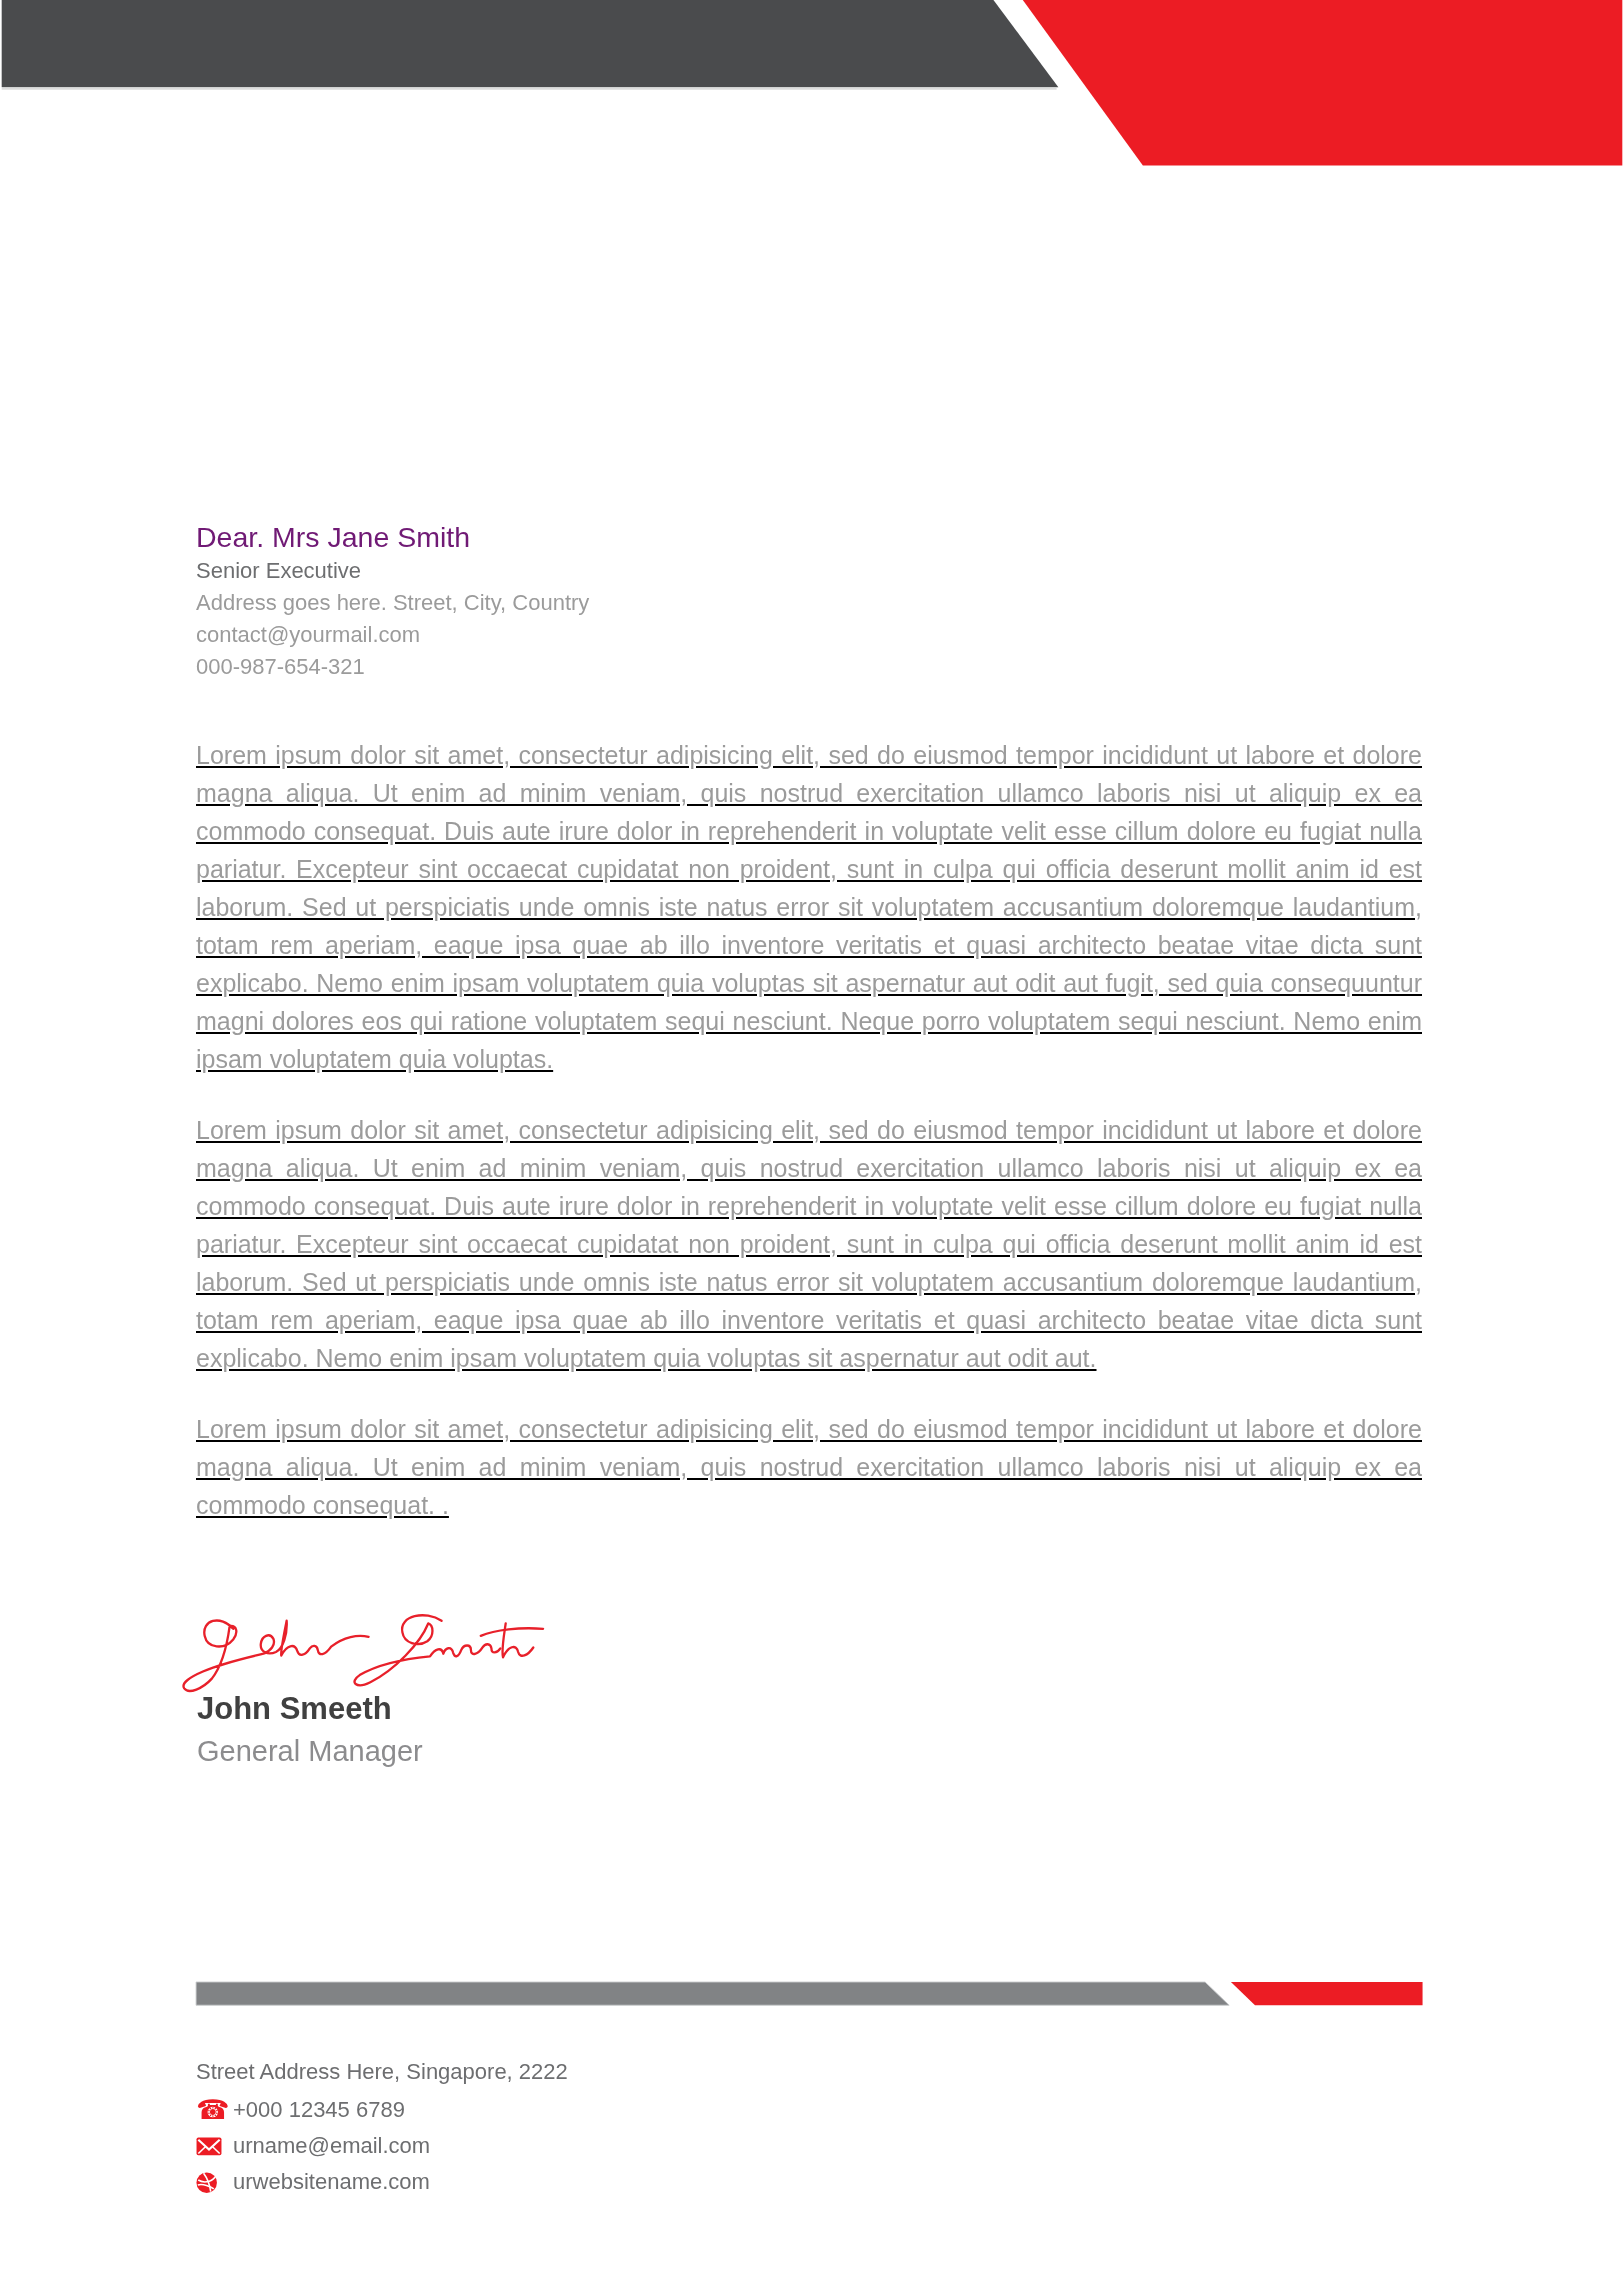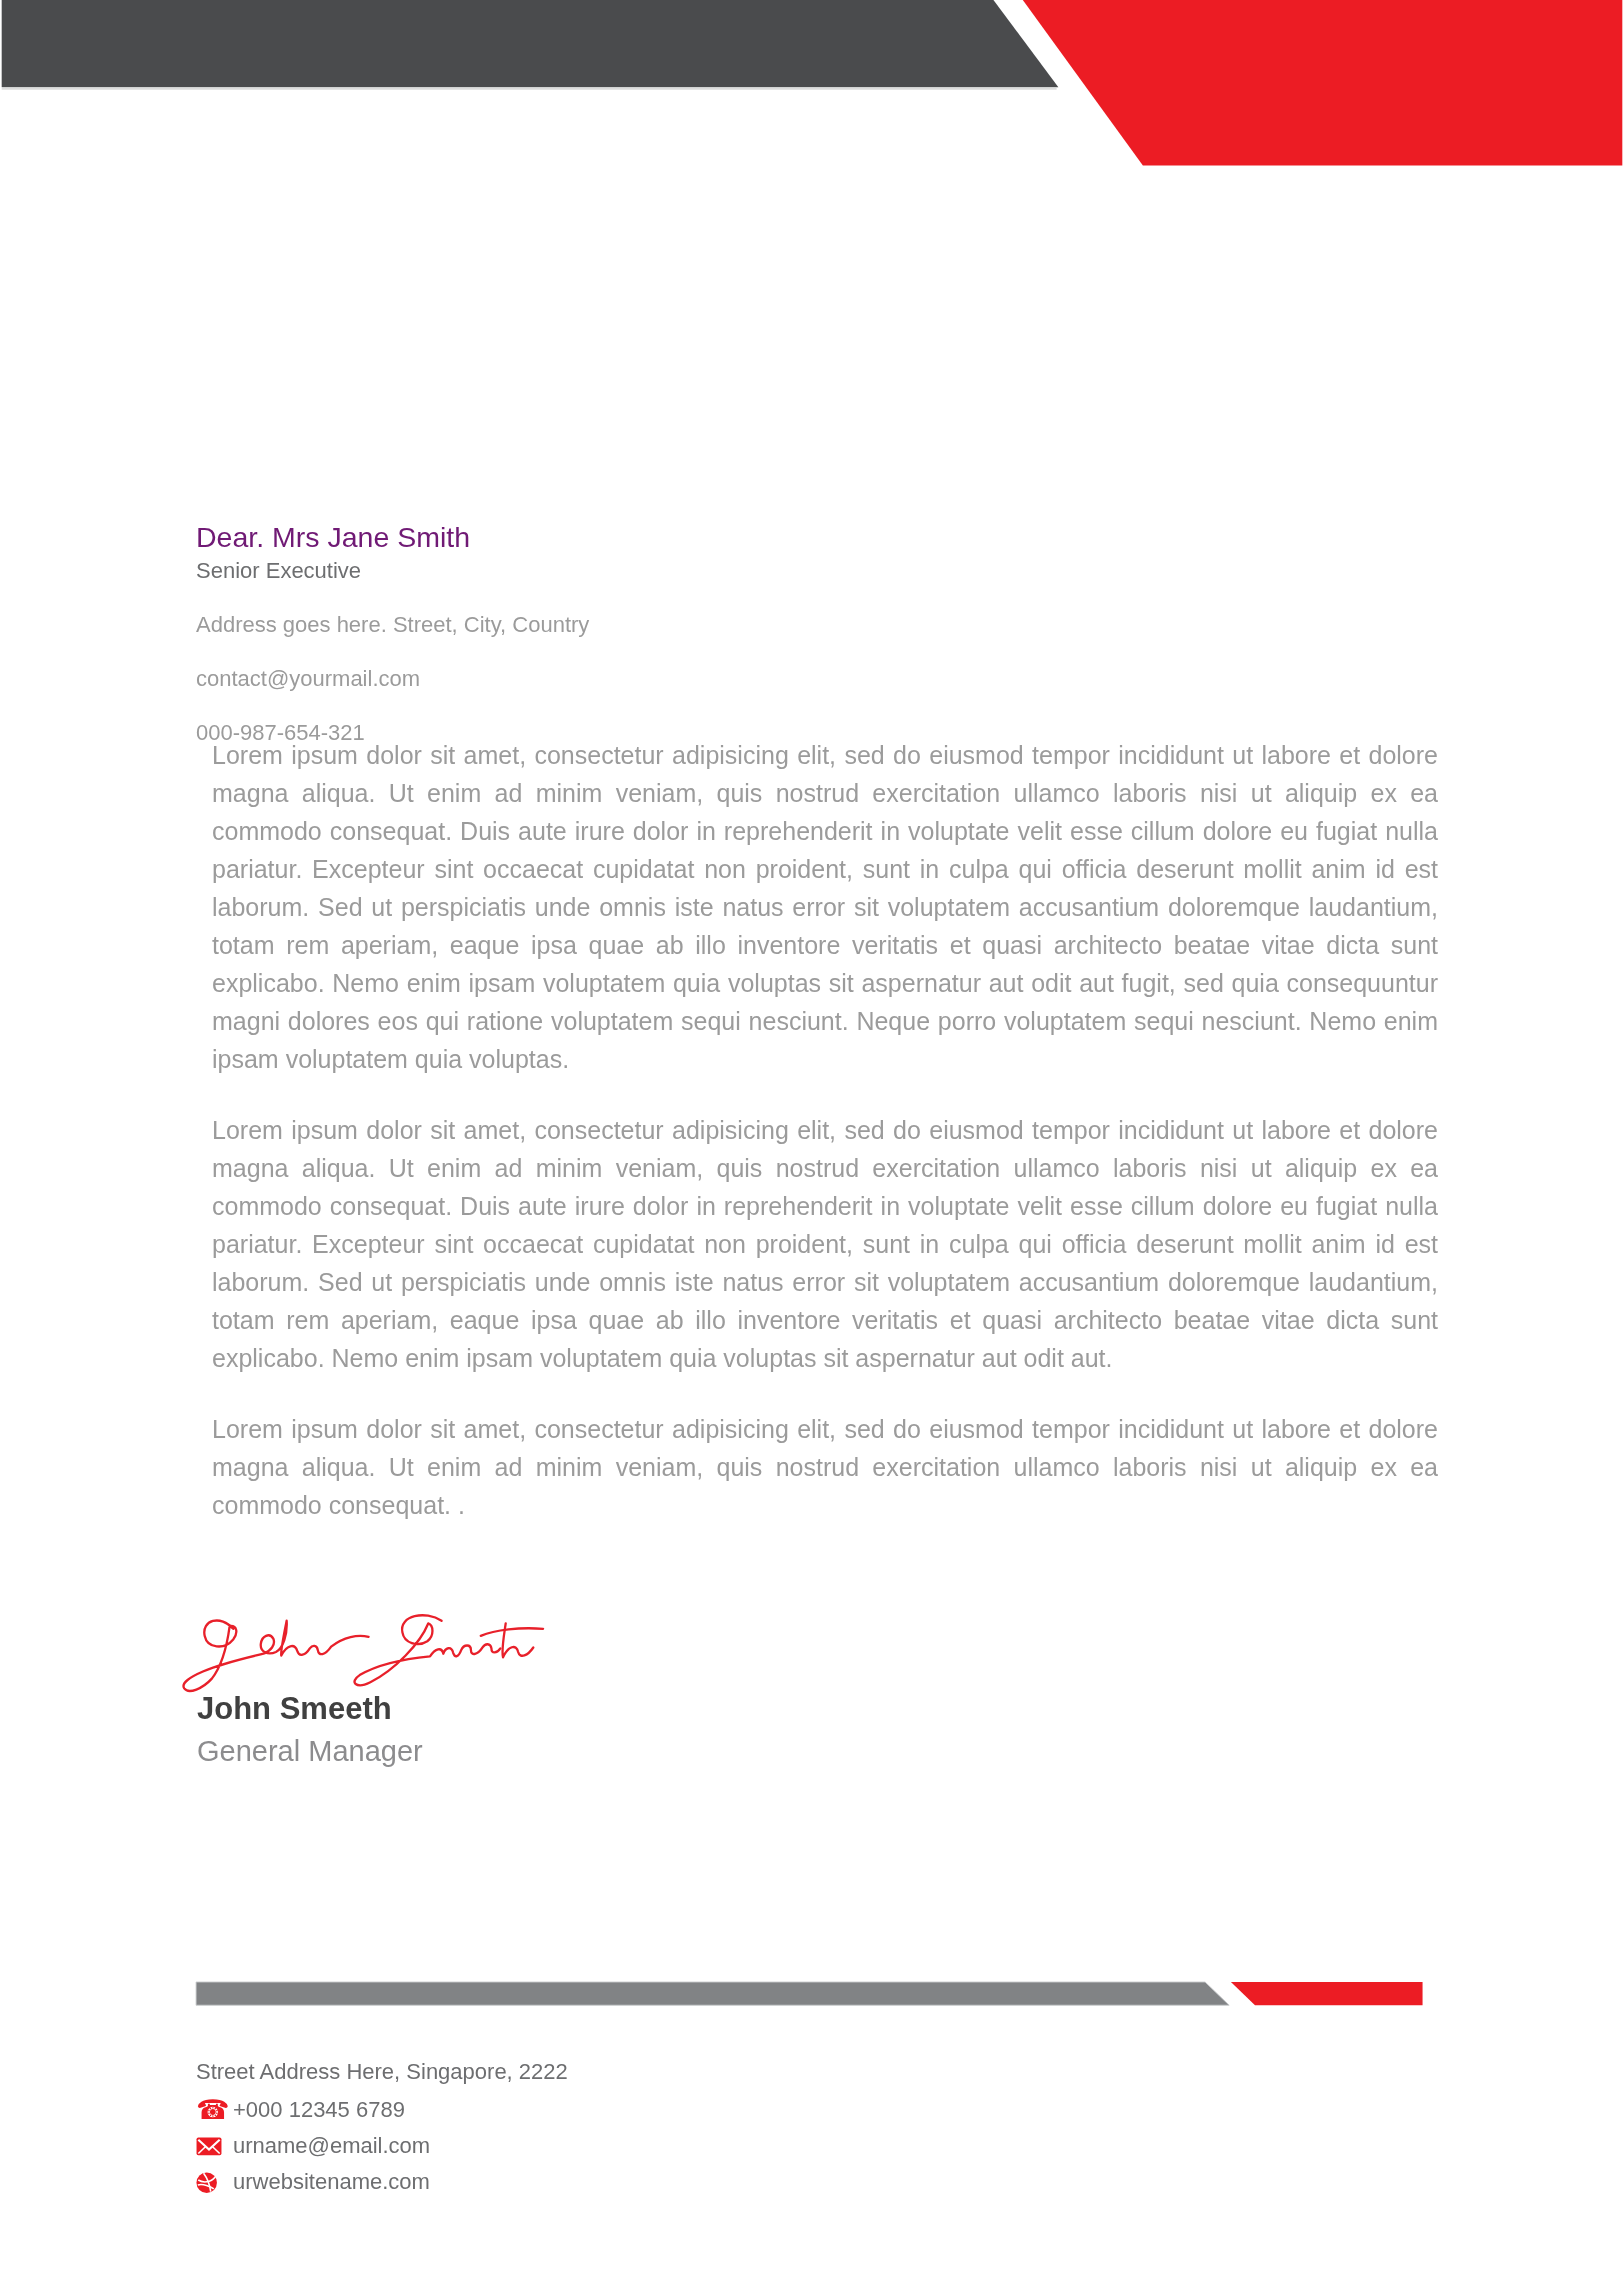--- a/index.html
+++ b/index.html
@@ -17,23 +17,23 @@
   .logo-row{position:absolute;top:267px;left:196px;display:flex;align-items:flex-start;}
   .logo-mark{width:105px;height:98px;margin-top:3.6px;}
   .logo-text{margin-left:29px;padding-top:19.6px;}
   .logo-name{font-size:37px;font-weight:bold;color:#4a4b4d;letter-spacing:0.4px;line-height:1;}
   .logo-tagline{font-size:24px;color:#58595b;letter-spacing:6.2px;margin-top:11.6px;padding-left:15px;line-height:1;}
   
   .recipient{position:absolute;top:519px;left:196px;}
   .recipient-name{font-size:28.5px;font-weight:normal;color:#701a75;line-height:36px;}
   .recipient-line{font-size:22px;line-height:32px;}
   .rc-title{color:#6d6e70;}
-  .rc-dim{color:#9b9b9b;margin-top:22px;}
+  .rc-dim{color:#9b9b9b;}
   
-  .letter-body{position:absolute;top:736px;left:212px;width:1226px;}
+  .letter-body{position:absolute;top:736px;left:196px;width:1226px;text-decoration:underline;}
   .letter-body p{
     margin:0 0 33px 0;
     font-size:25px;line-height:38px;color:#9b9b9b;
     text-align:justify;
   }
   
   .sig-script{position:absolute;top:1609px;left:178px;}
   .sig-name{position:absolute;top:1691px;left:197px;font-size:31px;font-weight:bold;color:#404040;line-height:36px;}
   .sig-title{position:absolute;top:1734px;left:197px;font-size:29px;color:#8c8c8e;line-height:34px;}
   

